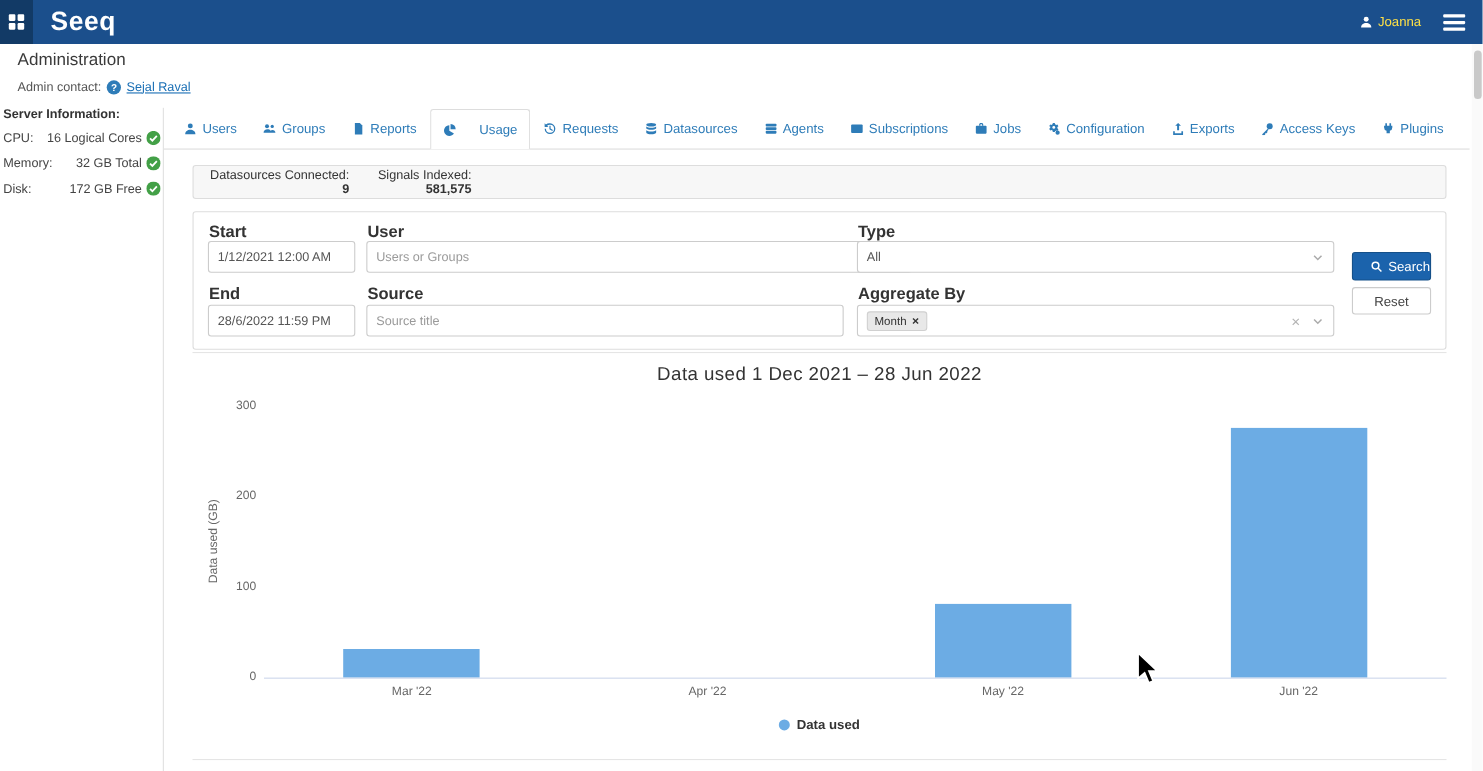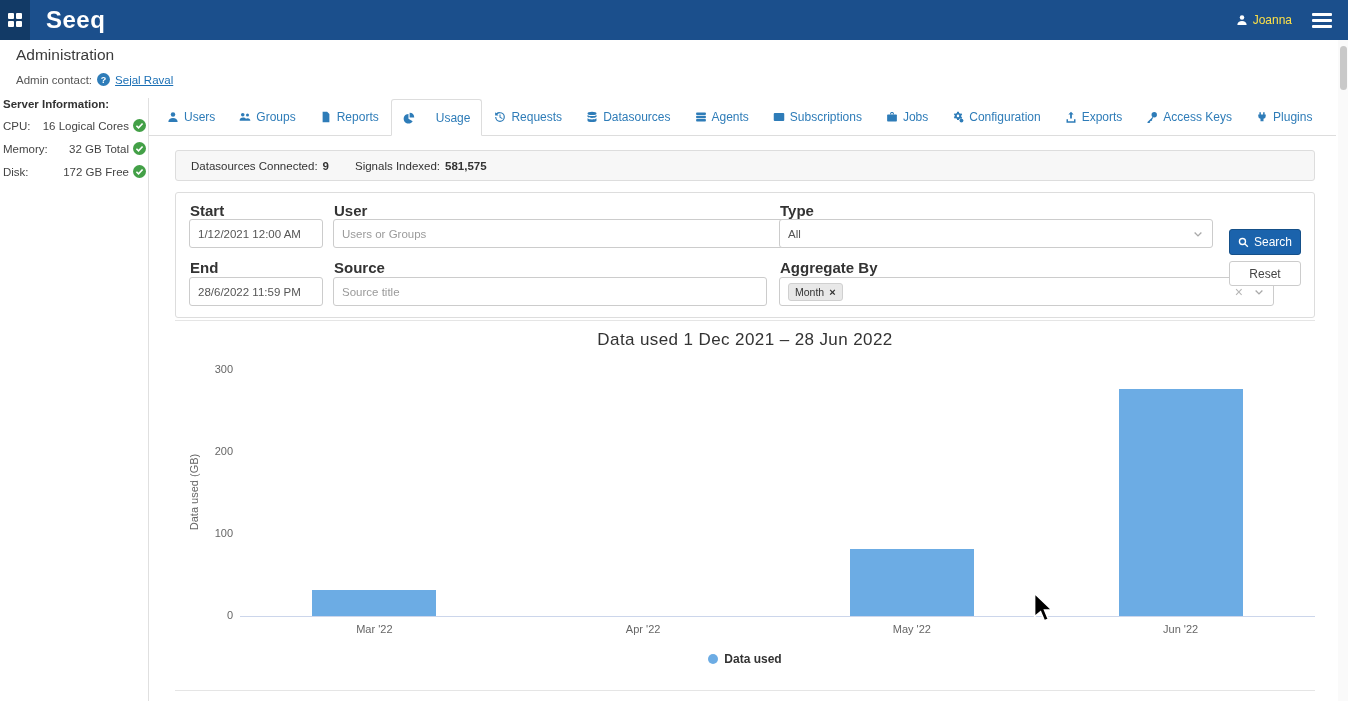--- a/index.html
+++ b/index.html
@@ -33,34 +33,34 @@
 
   
   .tabsbar { position: absolute; left: 149px; right: 12px; top: 99px; height: 37px; border-bottom: 1px solid #ddd; display: flex; align-items: flex-end; padding-left: 6px; }
   .tab { display: flex; align-items: center; gap: 5px; height: 36px; padding: 0 11px; font-size: 12px; color: #2e7cb8; cursor: pointer; border: 1px solid transparent; white-space: nowrap; }
   .tab.active { background: #fff; border: 1px solid #ddd; border-bottom: 1px solid #fff; border-radius: 3px 3px 0 0; margin-bottom: -1px; height: 37px; gap: 21px; }
   .ticon { display: inline-flex; }
 
   
   .statsbar { position: absolute; left: 175px; top: 150px; width: 1140px; height: 31px; background: #f7f7f7; border: 1px solid #ddd; border-radius: 3px; display: flex; align-items: center; padding: 0 15px; font-size: 11.5px; color: #333; }
   .statsbar b { font-weight: bold; margin-left: 5px; }
-  .stat-group { display: flex; align-items: flex-start; }
+  .stat-group { display: flex; align-items: flex-end; flex-direction: column; }
   .stat-group + .stat-group { margin-left: 26px; }
 
   
   .filterpanel { position: absolute; left: 175px; top: 192px; width: 1140px; height: 126px; border: 1px solid #ddd; border-radius: 3px; background: #fff; }
   .f-label { position: absolute; font-size: 15px; font-weight: bold; color: #333; }
   .f-input { position: absolute; height: 29px; border: 1px solid #ccc; border-radius: 3px; font-size: 11.5px; color: #555; padding: 0 8px; font-family: "Liberation Sans", sans-serif; background: #fff; }
   .f-input::placeholder { color: #9a9a9a; }
   .f-select { position: absolute; height: 29px; border: 1px solid #ccc; border-radius: 3px; font-size: 11.5px; color: #555; background: #fff; display: flex; align-items: center; padding: 0 8px; cursor: pointer; }
   .f-select .chev { margin-left: auto; display: inline-flex; }
   .clear-x { color: #b5b5b5; font-size: 14px; margin-left: auto; margin-right: 10px; cursor: pointer; }
   .tag { display: inline-flex; align-items: center; gap: 5px; background: #e8e8e8; border: 1px solid #d0d0d0; border-radius: 3px; font-size: 10.5px; color: #333; padding: 2px 6px; }
   .tag .tag-x { font-weight: bold; font-size: 11px; cursor: pointer; color: #333; }
-  .btn-search { position: absolute; left: 1053px; top: 36px; width: 72px; height: 26px; background: #1b63ac; border: 1px solid #155089; border-radius: 3px; color: #fff; font-size: 12px; display: flex; align-items: center; justify-content: center; gap: 5px; cursor: pointer; font-family: "Liberation Sans", sans-serif; }
+  .btn-search { position: absolute; left: 1053px; top: 36px; width: 72px; height: 26px; background: #1b63ac; border: 1px solid #155089; border-radius: 3px; color: #fff; font-size: 12px; display: flex; align-items: center; justify-content: flex-end; gap: 5px; cursor: pointer; font-family: "Liberation Sans", sans-serif; }
   .btn-reset { position: absolute; left: 1053px; top: 68px; width: 72px; height: 25px; background: #fff; border: 1px solid #ccc; border-radius: 3px; color: #444; font-size: 12px; display: flex; align-items: center; justify-content: center; cursor: pointer; font-family: "Liberation Sans", sans-serif; }
 
   
   .chart-section { position: absolute; left: 175px; top: 320px; width: 1140px; height: 371px; border-top: 1px solid #e5e5e5; border-bottom: 1px solid #e5e5e5; background: #fff; }
   .chart-title { position: absolute; top: 9px; left: 0; right: 0; text-align: center; font-size: 17px; color: #333; letter-spacing: .4px; }
   .y-axis-title { position: absolute; left: -36px; top: 165px; width: 110px; text-align: center; transform: rotate(-90deg); font-size: 11px; color: #666; }
   .ytick { position: absolute; left: 0; width: 58px; text-align: right; font-size: 11px; color: #666; }
   .axis-line { position: absolute; left: 65px; top: 295px; width: 1075px; height: 1px; background: #ccd6eb; }
   .bar { position: absolute; }
   .xlabel { position: absolute; width: 90px; text-align: center; font-size: 11px; color: #666; top: 302px; }
@@ -293,21 +293,21 @@
       </span>
     </div>
 
     <span class="f-label" style="left:14px;top:66px">End</span>
     <input class="f-input" style="left: 13px; top: 84px; width: 134px;" value="28/6/2022 11:59 PM">
 
     <span class="f-label" style="left:158px;top:66px">Source</span>
     <input class="f-input" style="left: 157px; top: 84px; width: 434px;" placeholder="Source title">
 
     <span class="f-label" style="left:604px;top:66px">Aggregate By</span>
-    <div class="f-select" style="left:603px;top:84px;width:495px">
+    <div class="f-select" style="left:603px;top:84px;width:434px">
       <span class="tag">
         <span>Month</span>
         <span class="tag-x">×</span>
       </span>
       <span class="clear-x">×</span>
       <span style="display:inline-flex">
         <svg width="12" height="12" viewBox="0 0 16 16" fill="none" stroke="#aaa" stroke-width="1.8">
             <path d="M3.5 6l4.5 4.5L12.5 6"></path>
           </svg>
       </span>

